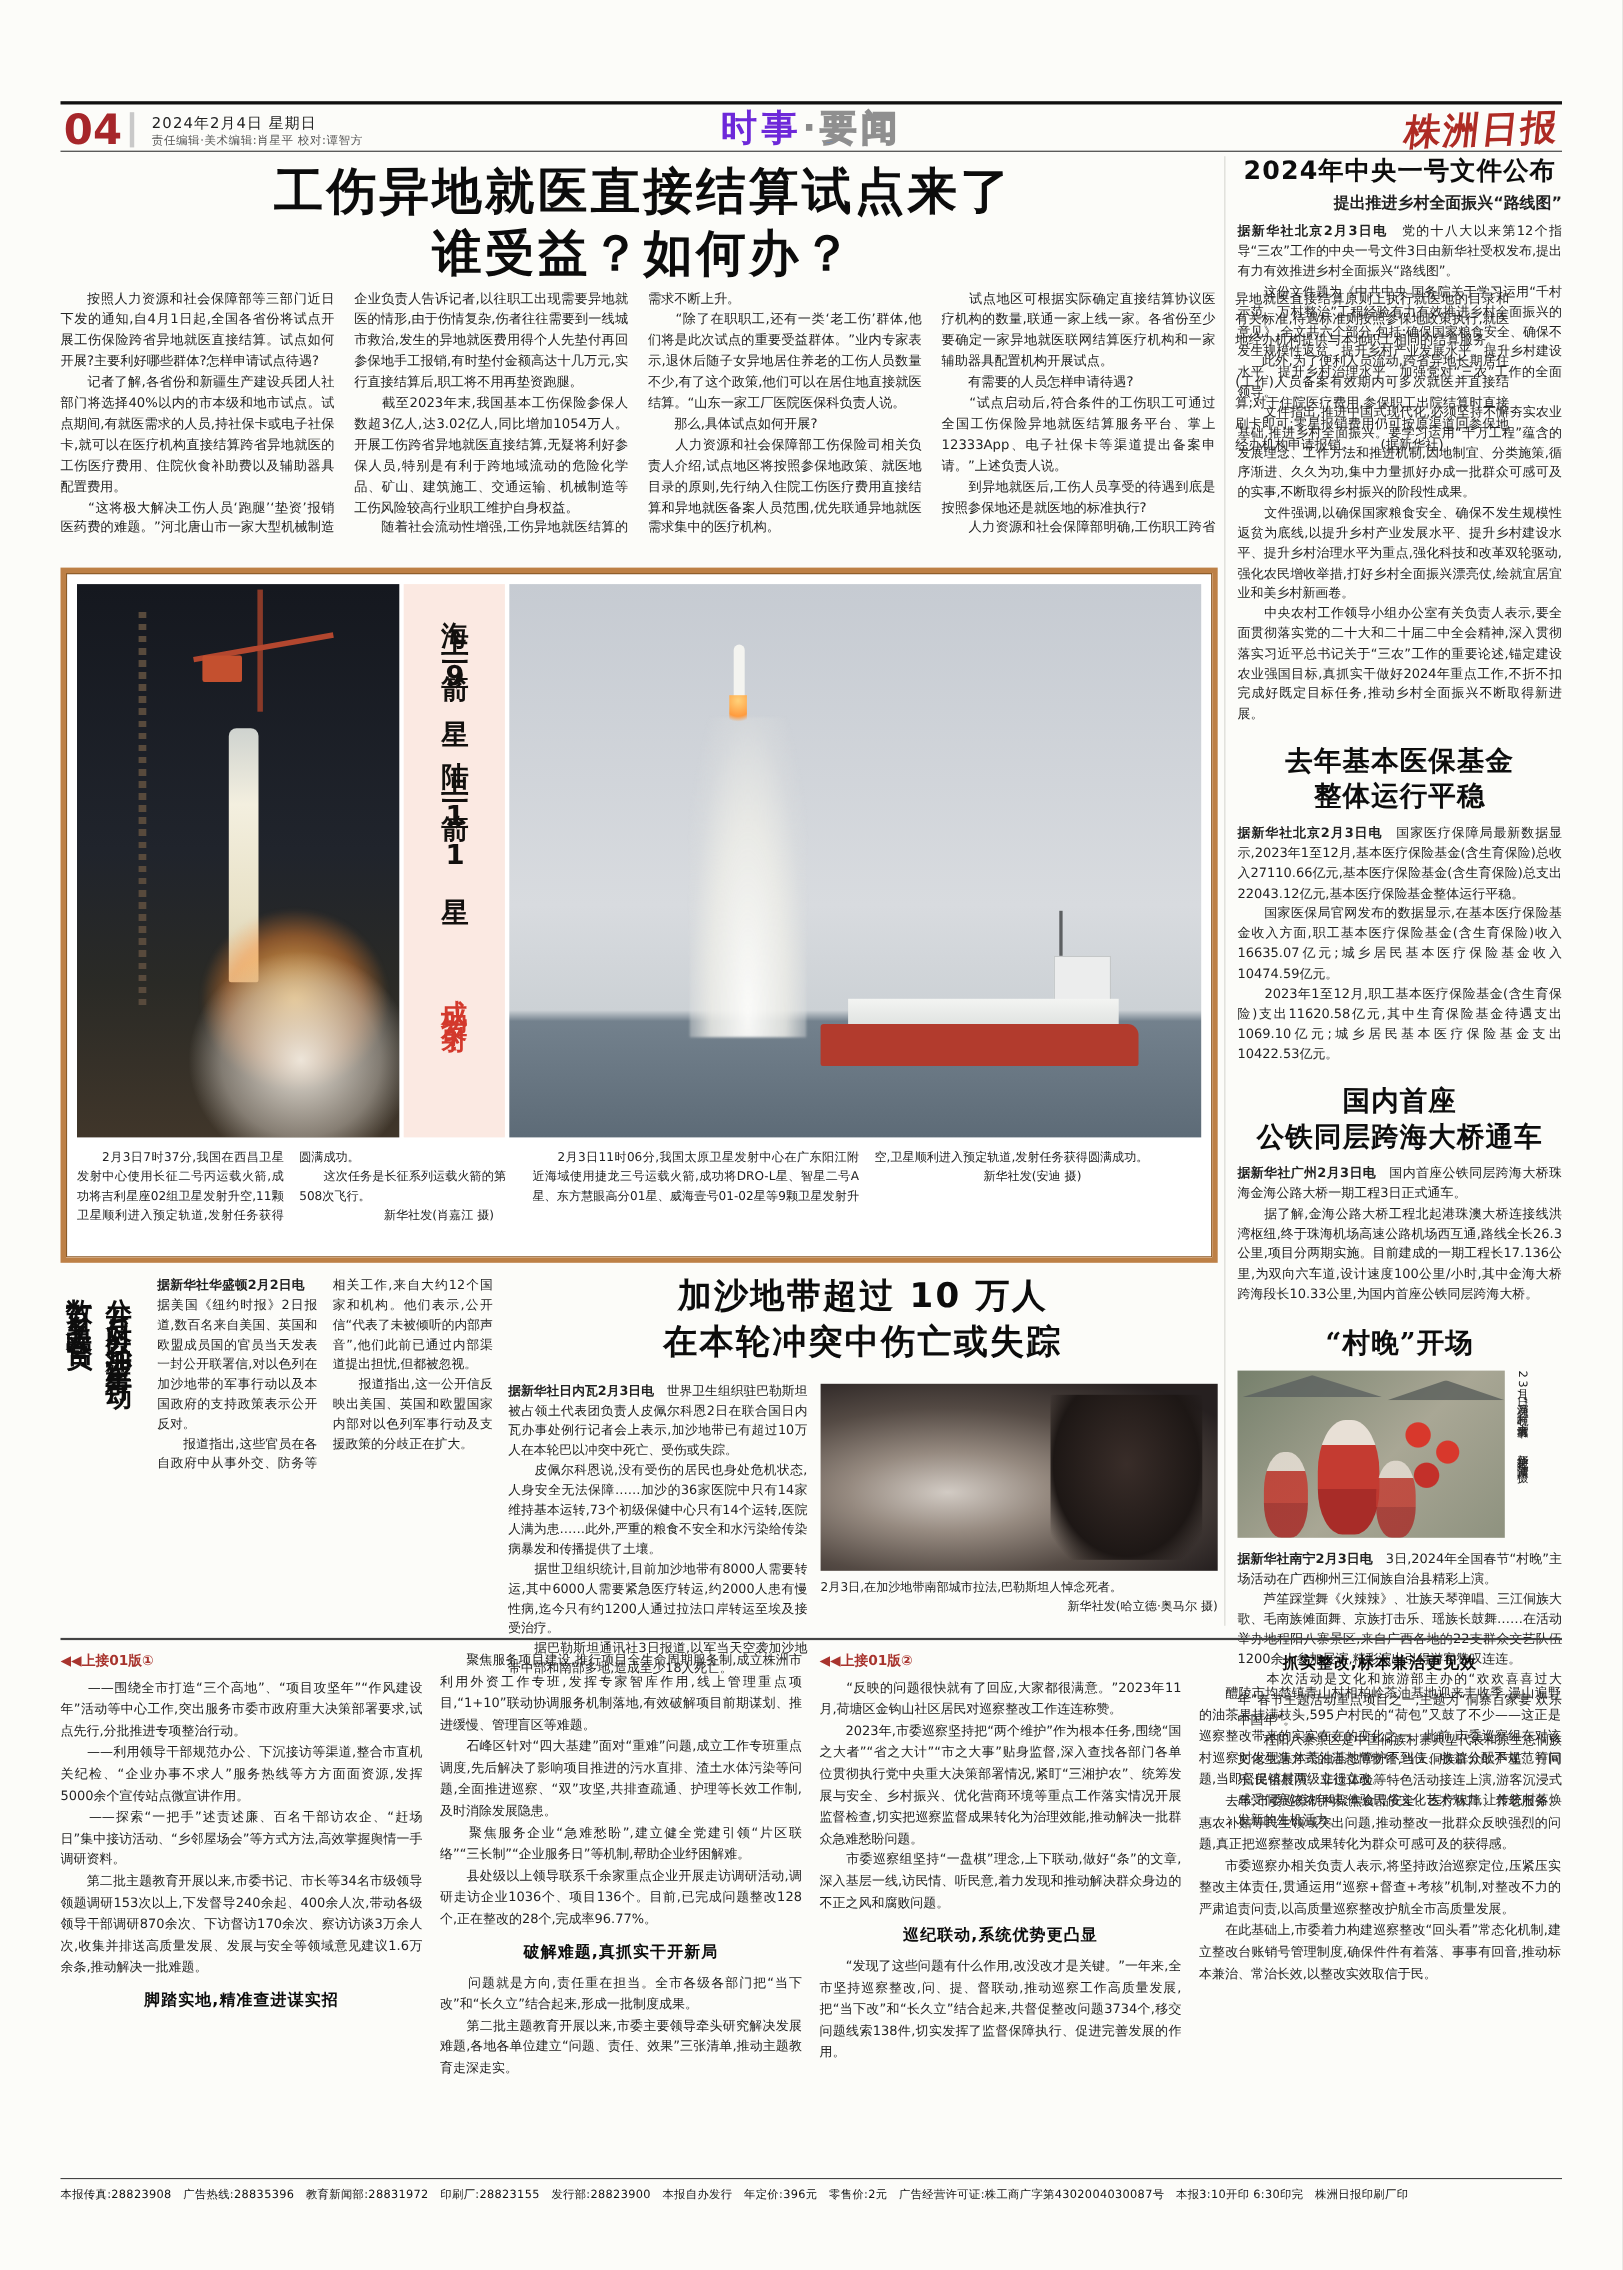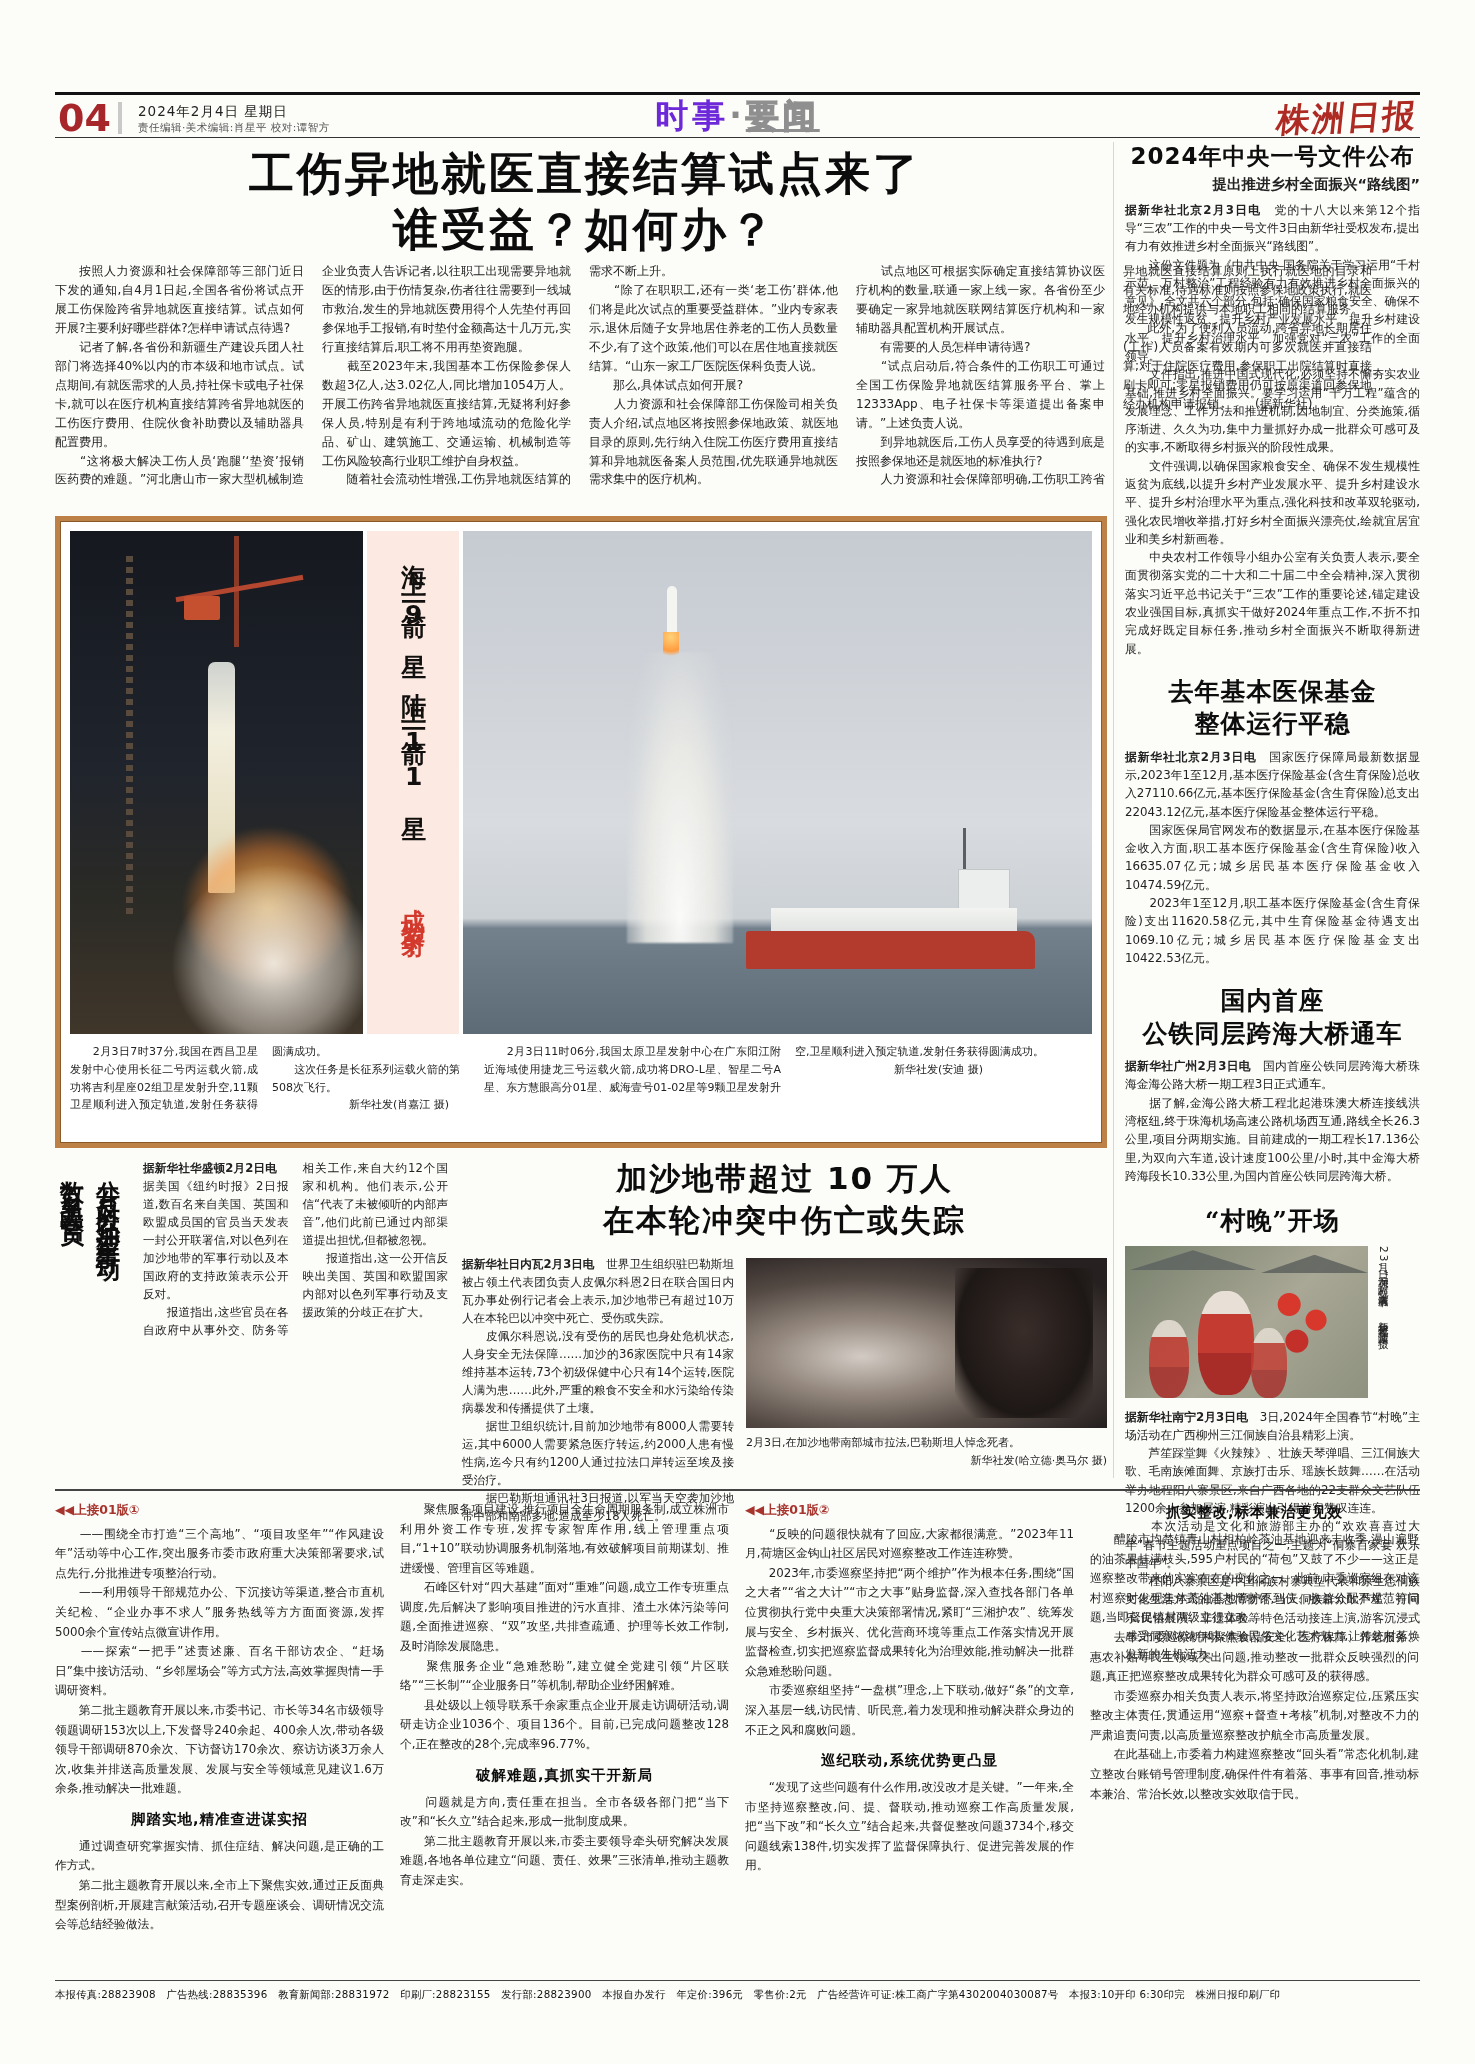--- a/index.html
+++ b/index.html
@@ -11,21 +11,21 @@
   .small-body{font-size:11.6px;line-height:1.55;}
   .dateline{font-weight:bold;}
   
   .pagenum{font-size:38px;font-weight:900;color:#a6262a;line-height:1;}
   .hdr-div{width:4px;background:#c9c9c9;}
   .hdr-date{font-size:13.5px;color:#222;letter-spacing:1px;}
   .hdr-editors{font-size:10.5px;color:#555;letter-spacing:.5px;}
   .section-title{font-size:33px;font-weight:900;letter-spacing:4px;white-space:nowrap;}
   .section-red{color:#6d28d9;}
   .section-dot{color:#8a8a8a;}
-  .section-outline{color:#3b82f6;text-decoration:underline;-webkit-text-stroke:1.4px #8f8f8f;}
+  .section-outline{color:#3b82f6;-webkit-text-stroke:1.4px #8f8f8f;}
   .masthead{font-family:"DejaVu Serif","Liberation Serif",serif;font-size:33px;font-weight:bold;
             color:#ae2b24;transform:skewX(-8deg) rotate(-2deg);letter-spacing:2px;white-space:nowrap;}
   
   .main-title{font-weight:900;font-size:45px;letter-spacing:3px;text-align:center;line-height:1.18;color:#0c0c0c;}
   .cols4{column-count:4;column-gap:18px;}
   .cols2{column-count:2;column-gap:14px;}
   
   .rcol{display:flex;flex-direction:column;}
   .r-head-sans{font-size:23px;font-weight:900;text-align:center;letter-spacing:1px;line-height:1.25;color:#0d0d0d;}
   .r-sub{font-size:14.5px;font-weight:bold;text-align:right;color:#222;margin-top:4px;}
@@ -221,22 +221,20 @@
 
   <div class="abs thinline" style="left:55px;top:1489px;width:1365px;height:2px;"></div>
   <div class="abs" style="left:55px;top:1500px;width:1365px;height:468px;display:flex;gap:16px;overflow:hidden;">
     <div class="bt-col">
       <div class="bt-tag">◀◀上接01版①</div>
       <div class="bt-body">　　——围绕全市打造“三个高地”、“项目攻坚年”“作风建设年”活动等中心工作,突出服务市委市政府重大决策部署要求,试点先行,分批推进专项整治行动。
 　　——利用领导干部规范办公、下沉接访等渠道,整合市直机关纪检、“企业办事不求人”服务热线等方方面面资源,发挥5000余个宣传站点微宣讲作用。
 　　——探索“一把手”述责述廉、百名干部访农企、“赶场日”集中接访活动、“乡邻屋场会”等方式方法,高效掌握舆情一手调研资料。
 　　第二批主题教育开展以来,市委书记、市长等34名市级领导领题调研153次以上,下发督导240余起、400余人次,带动各级领导干部调研870余次、下访督访170余次、察访访谈3万余人次,收集并排送高质量发展、发展与安全等领域意见建议1.6万余条,推动解决一批难题。</div>
       <div class="bt-sub">脚踏实地,精准查进谋实招</div>
-      <div class="bt-body">　　通过调查研究掌握实情、抓住症结、解决问题,是正确的工作方式。
-　　第二批主题教育开展以来,全市上下聚焦实效,通过正反面典型案例剖析,开展建言献策活动,召开专题座谈会、调研情况交流会等总结经验做法。</div>
     </div>
     <div class="bt-col">
       <div class="bt-body">　　聚焦服务项目建设,推行项目全生命周期服务制,成立株洲市利用外资工作专班,发挥专家智库作用,线上管理重点项目,“1+10”联动协调服务机制落地,有效破解项目前期谋划、推进缓慢、管理盲区等难题。
 　　石峰区针对“四大基建”面对“重难”问题,成立工作专班重点调度,先后解决了影响项目推进的污水直排、渣土水体污染等问题,全面推进巡察、“双”攻坚,共排查疏通、护理等长效工作制,及时消除发展隐患。
 　　聚焦服务企业“急难愁盼”,建立健全党建引领“片区联络”“三长制”“企业服务日”等机制,帮助企业纾困解难。
 　　县处级以上领导联系千余家重点企业开展走访调研活动,调研走访企业1036个、项目136个。目前,已完成问题整改128个,正在整改的28个,完成率96.77%。</div>
       <div class="bt-sub">破解难题,真抓实干开新局</div>
       <div class="bt-body">　　问题就是方向,责任重在担当。全市各级各部门把“当下改”和“长久立”结合起来,形成一批制度成果。
 　　第二批主题教育开展以来,市委主要领导牵头研究解决发展难题,各地各单位建立“问题、责任、效果”三张清单,推动主题教育走深走实。</div>
     </div>

